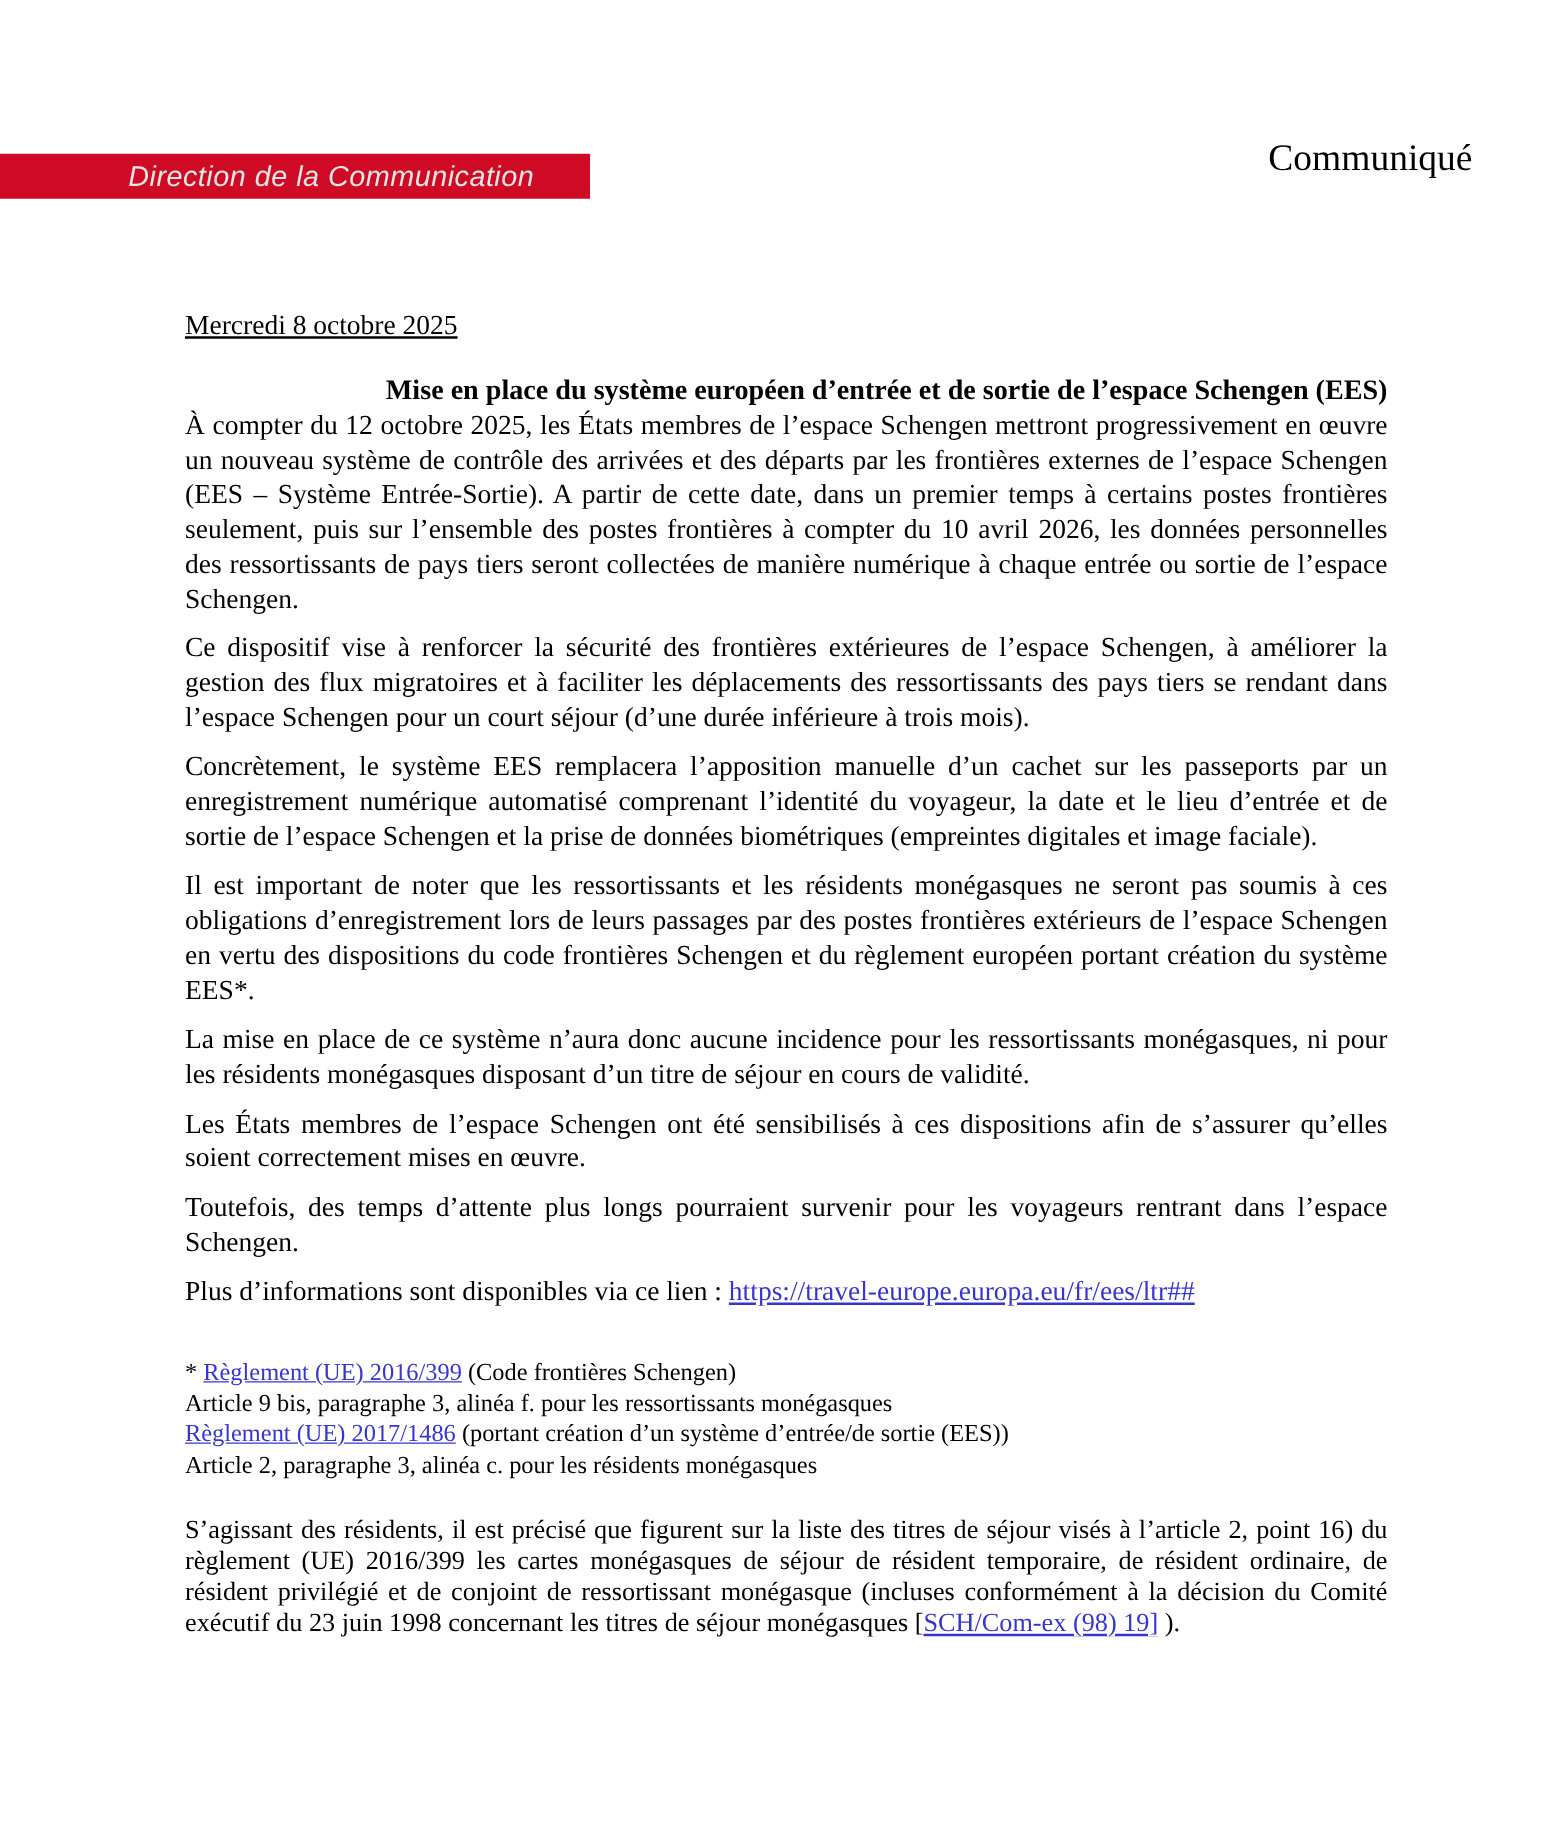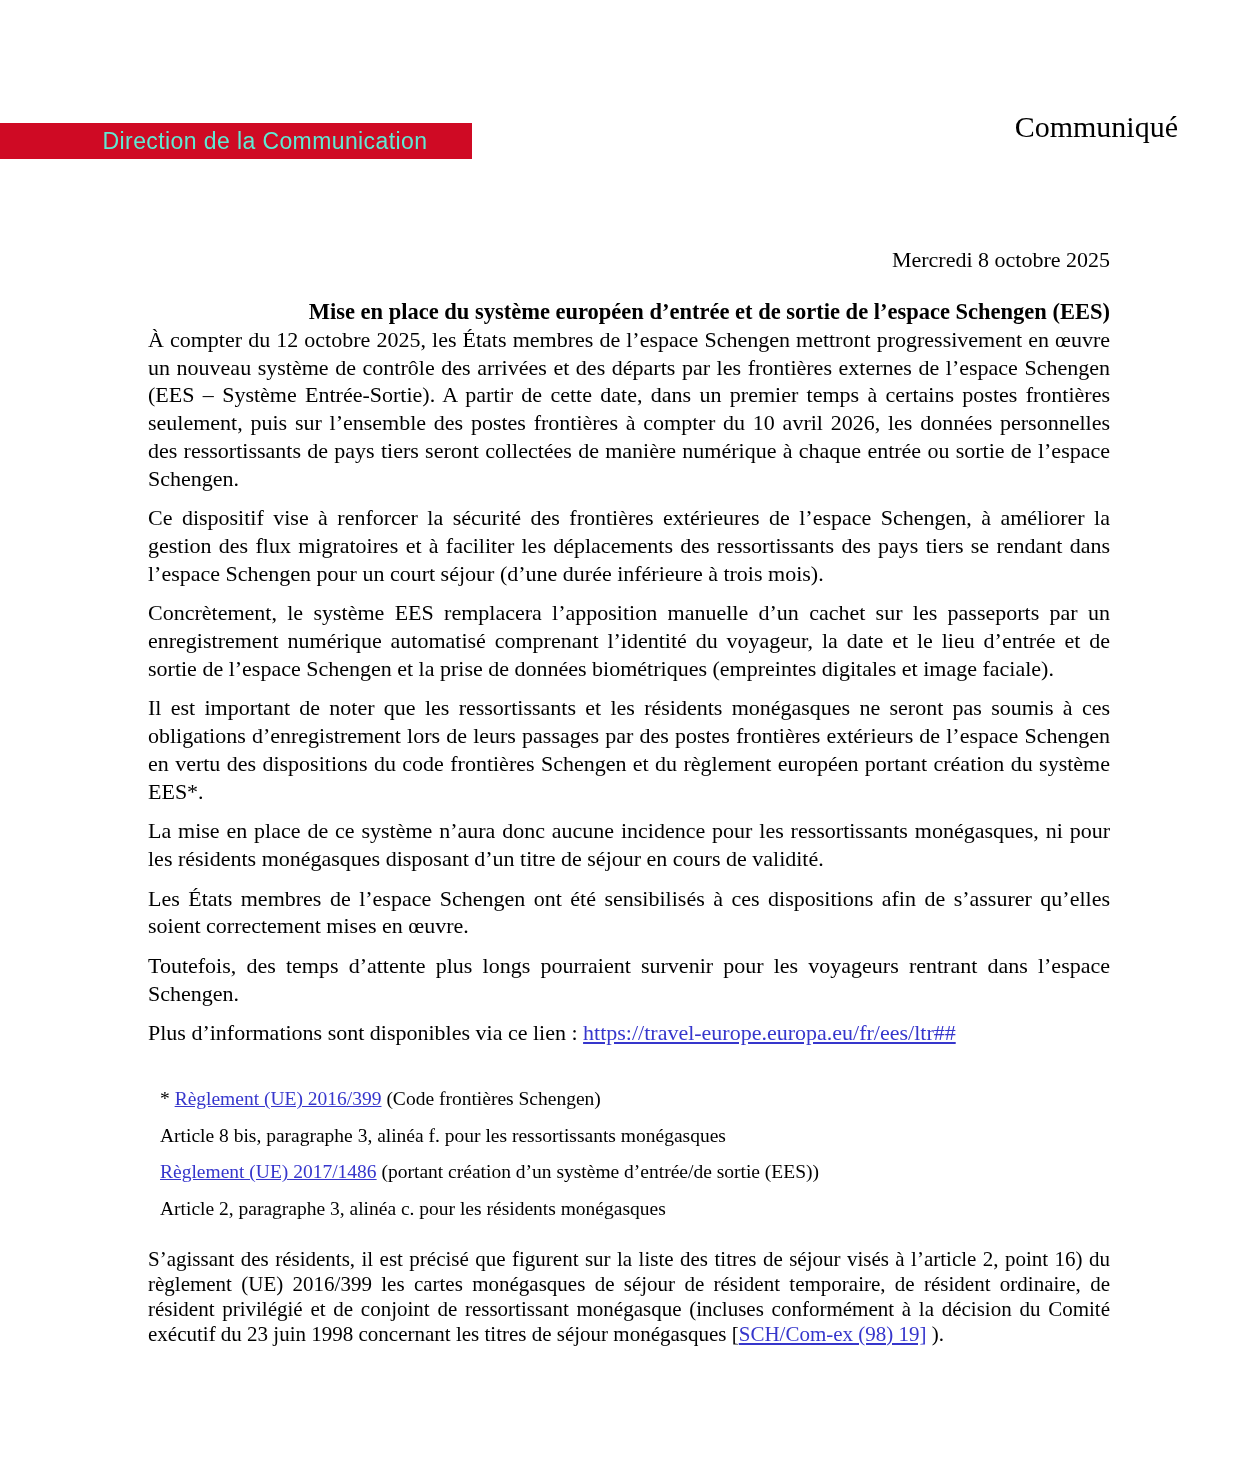--- a/index.html
+++ b/index.html
@@ -15,38 +15,38 @@
   .page{position:relative;width:1240px;height:1462px;background:#ffffff;overflow:hidden;}
 
   
   .banner{
     position:absolute;top:123px;left:0;width:472px;height:36px;
     background:var(--accent);
     display:flex;align-items:center;justify-content:center;
     padding-left:58px;
   }
   .banner-label{
-    color:#5eead4;
+    color:#e5e5e5;
     font-family:"Liberation Sans", sans-serif;
     font-size:23px;font-weight:400;letter-spacing:0.4px;
     white-space:nowrap;
+    font-style:italic;
   }
   .masthead{
     position:absolute;top:110px;right:62px;
     font-family:"Liberation Serif", serif;
     font-size:30px;font-weight:400;color:#000;
     white-space:nowrap;
   }
 
   
   .content{position:absolute;left:148px;top:0;width:962px;}
   .date-line{
     margin-top:247px;
-    text-align:right;
-    font-size:22px;line-height:26px;
+    font-size:22px;line-height:26px;text-decoration:underline;
   }
   .doc-title{
     margin:25px 0 0 0;
     text-align:right;
     font-size:22.5px;font-weight:700;line-height:28px;
     white-space:nowrap;
   }
   p.body-par{
     margin:0 0 12px 0;
     font-size:22px;line-height:27.7px;
@@ -55,21 +55,21 @@
   p.body-par.first{}
   a.link{
     color:var(--link);
     text-decoration:underline;
     cursor:pointer;
   }
   .footnotes{
     margin-top:40px;
     font-size:19.5px;line-height:24.6px;
   }
-  .footnotes p{margin:12px;}
+  .footnotes p{margin:0;}
   p.residents-note{
     margin:25px 0 0 0;
     font-size:21px;line-height:25px;
     text-align:justify;
   }
 </style>
 </head>
 <body>
 
 <div class="page">
@@ -91,21 +91,21 @@
     <p class="body-par">Concrètement, le système EES remplacera l’apposition manuelle d’un cachet sur les passeports par un enregistrement numérique automatisé comprenant l’identité du voyageur, la date et le lieu d’entrée et de sortie de l’espace Schengen et la prise de données biométriques (empreintes digitales et image faciale).</p>
     <p class="body-par">Il est important de noter que les ressortissants et les résidents monégasques ne seront pas soumis à ces obligations d’enregistrement lors de leurs passages par des postes frontières extérieurs de l’espace Schengen en vertu des dispositions du code frontières Schengen et du règlement européen portant création du système EES*.</p>
     <p class="body-par">La mise en place de ce système n’aura donc aucune incidence pour les ressortissants monégasques, ni pour les résidents monégasques disposant d’un titre de séjour en cours de validité.</p>
     <p class="body-par">Les États membres de l’espace Schengen ont été sensibilisés à ces dispositions afin de s’assurer qu’elles soient correctement mises en œuvre.</p>
     <p class="body-par">Toutefois, des temps d’attente plus longs pourraient survenir pour les voyageurs rentrant dans l’espace Schengen.</p>
 
     <p class="body-par"><span>Plus d’informations sont disponibles via ce lien : </span><a class="link">https://travel-europe.europa.eu/fr/ees/ltr##</a></p>
 
     <div class="footnotes">
       <p><span>* </span><a class="link">Règlement (UE) 2016/399</a><span> (Code frontières Schengen)</span></p>
-      <p>Article 8 bis, paragraphe 3, alinéa f. pour les ressortissants monégasques</p>
+      <p>Article 9 bis, paragraphe 3, alinéa f. pour les ressortissants monégasques</p>
       <p><a class="link">Règlement (UE) 2017/1486</a><span> (portant création d’un système d’entrée/de sortie (EES))</span></p>
       <p>Article 2, paragraphe 3, alinéa c. pour les résidents monégasques</p>
     </div>
 
     <p class="residents-note"><span>S’agissant des résidents, il est précisé que figurent sur la liste des titres de séjour visés à l’article 2, point 16) du règlement (UE) 2016/399 les cartes monégasques de séjour de résident temporaire, de résident ordinaire, de résident privilégié et de conjoint de ressortissant monégasque (incluses conformément à la décision du Comité exécutif du 23 juin 1998 concernant les titres de séjour monégasques [</span><a class="link">SCH/Com-ex (98) 19]</a><span> ).</span></p>
 
   </main>
 </div>
 
 </body></html>

